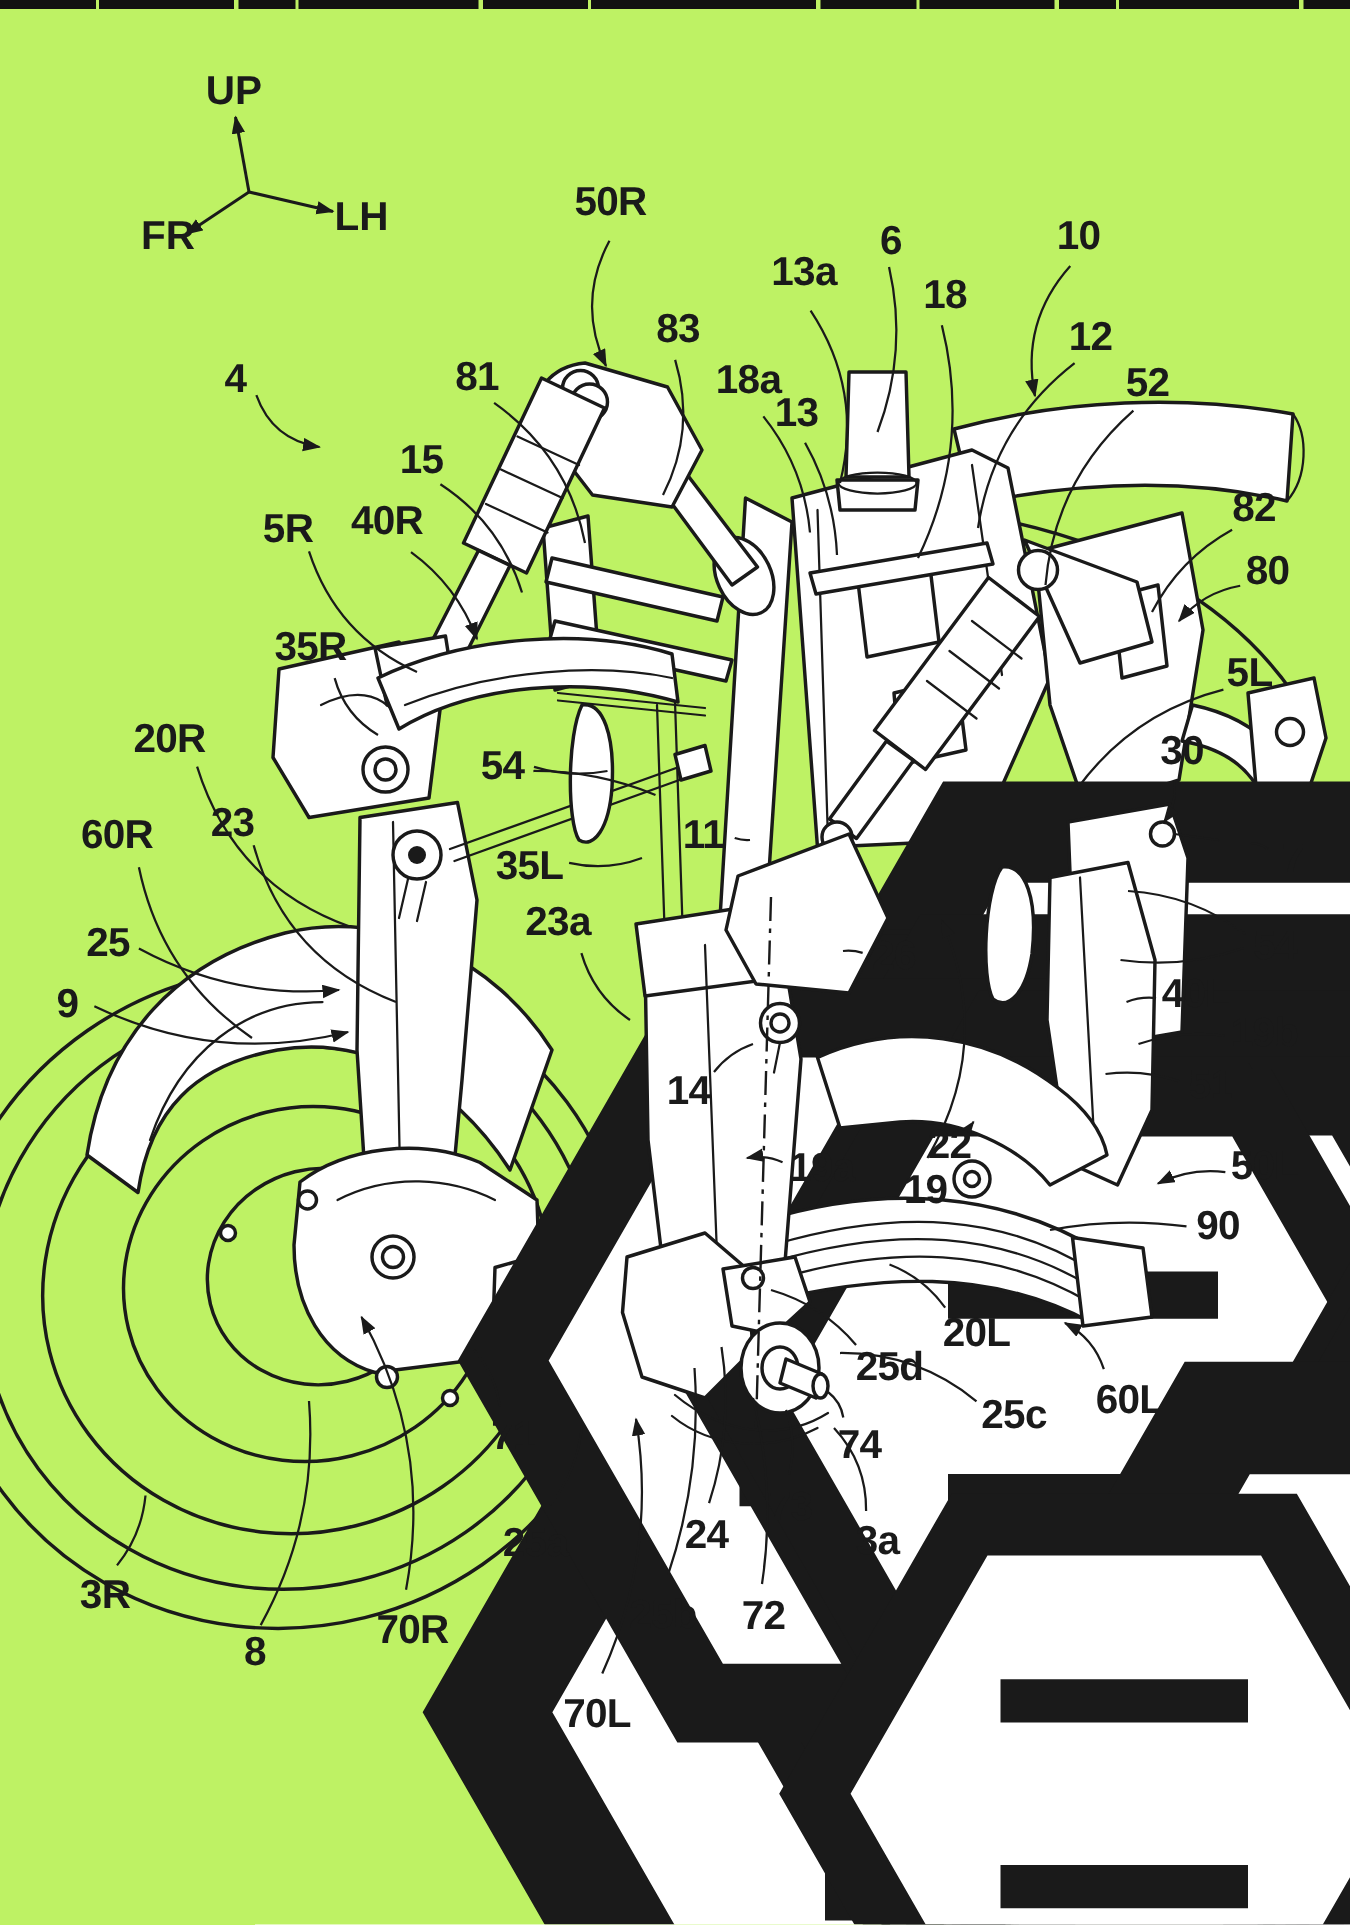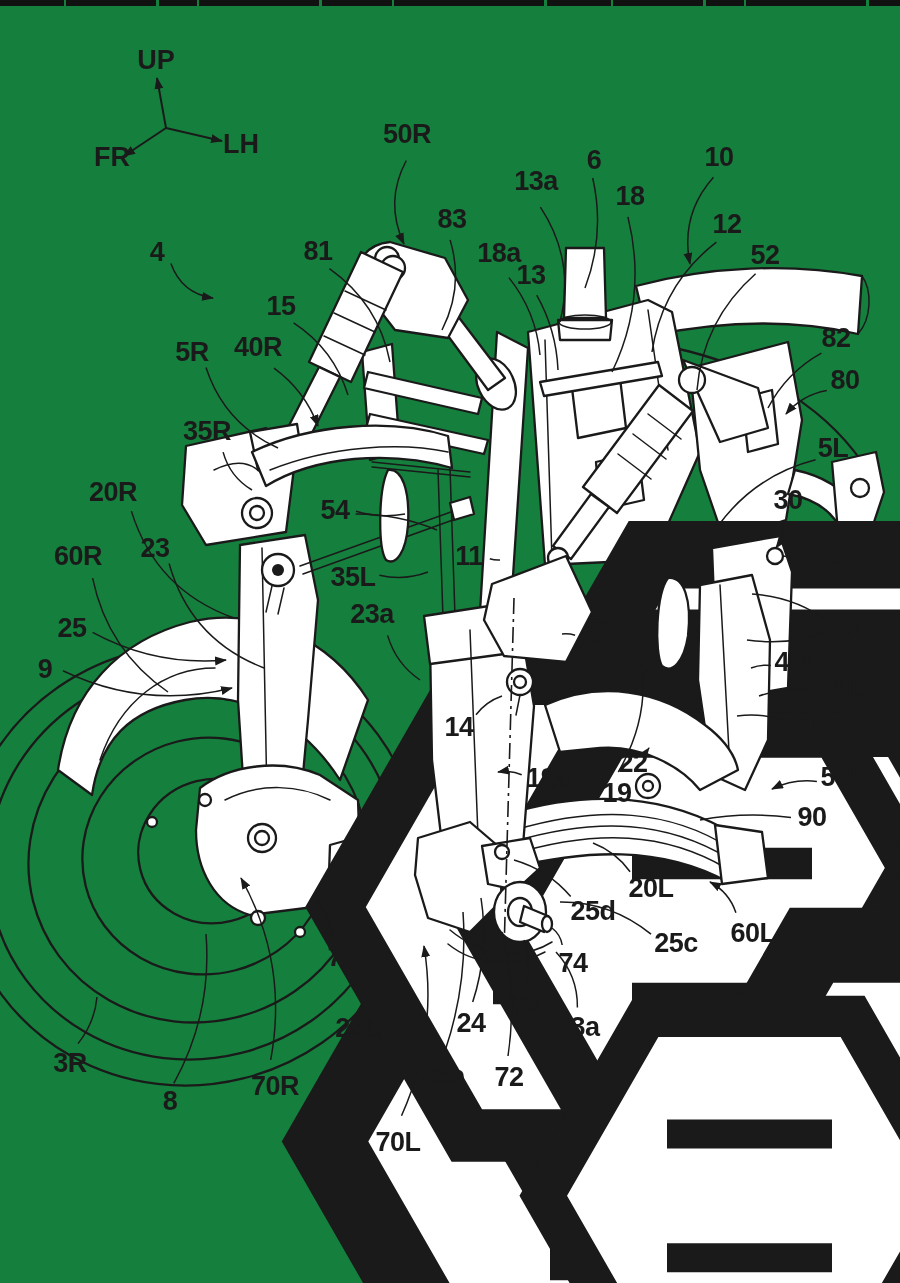--- a/index.html
+++ b/index.html
@@ -1,16 +1,16 @@
 <!DOCTYPE html>
 <html><head>
 <meta charset="utf-8">
 <style>
   html,body{margin:0;padding:0;background:#fff;}
-  .stage{position:relative;width:900px;height:1283px;background:#15803d;overflow:hidden;
+  .stage{position:relative;width:900px;height:1283px;background:#bef264;overflow:hidden;
          font-family:"Liberation Sans",sans-serif;}
   svg text{font-family:"Liberation Sans","DejaVu Sans",sans-serif;font-weight:700;}
   .ln{fill:none;stroke:#1a1a1a;stroke-width:2.3;stroke-linecap:round;stroke-linejoin:round;}
   .wh{fill:#ffffff;stroke:#1a1a1a;stroke-width:2.3;stroke-linecap:round;stroke-linejoin:round;}
   .thin{fill:none;stroke:#1a1a1a;stroke-width:1.5;stroke-linecap:round;}
 </style>
 </head>
 <body>
 
 <div class="stage">

